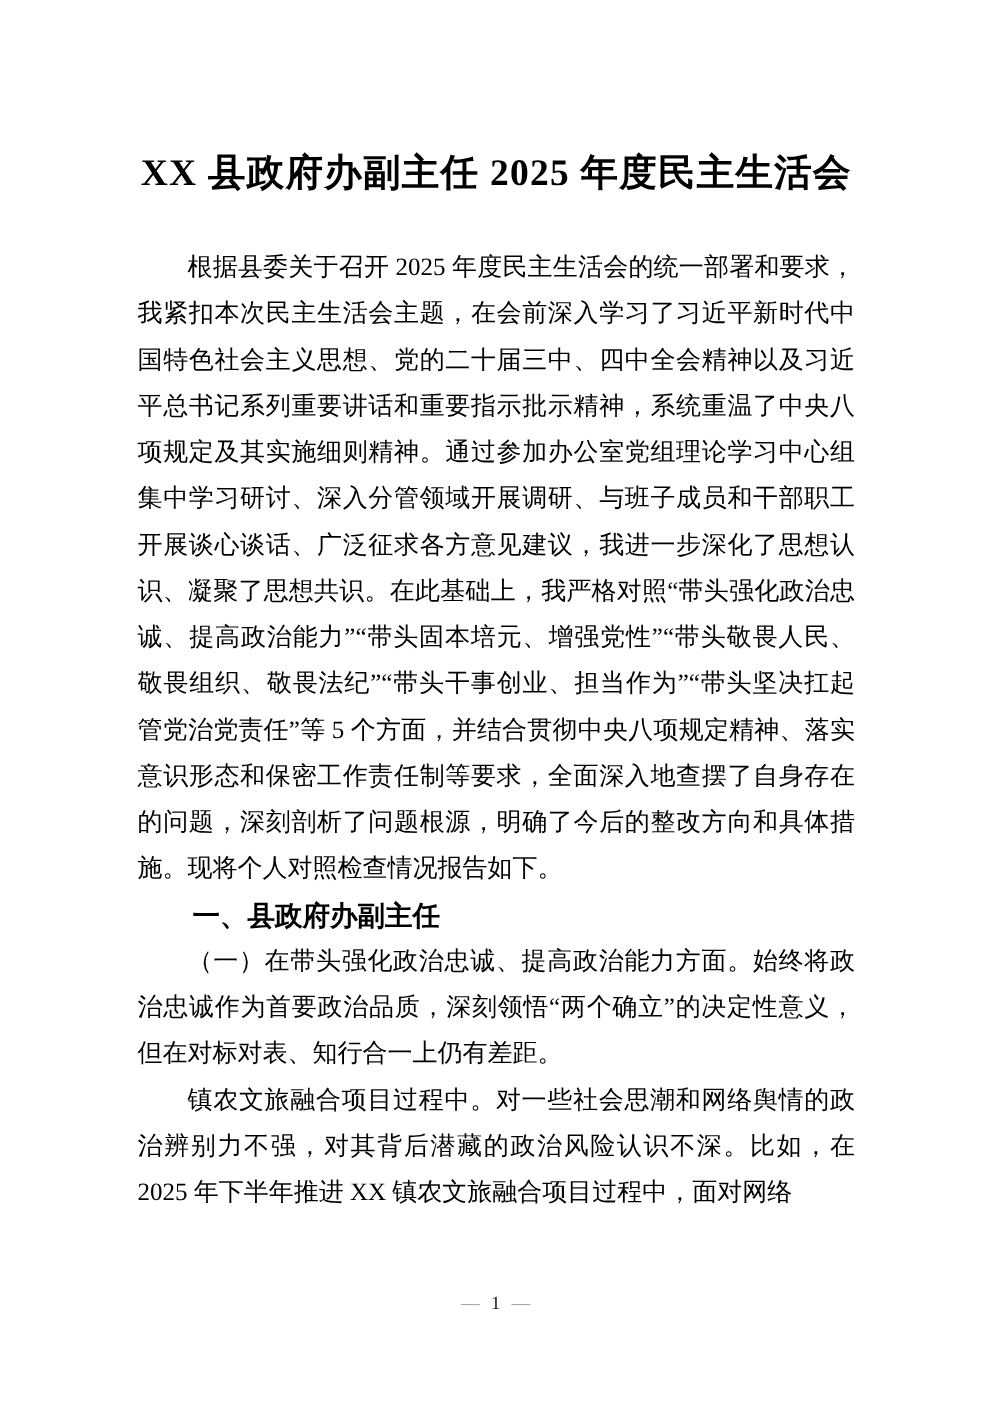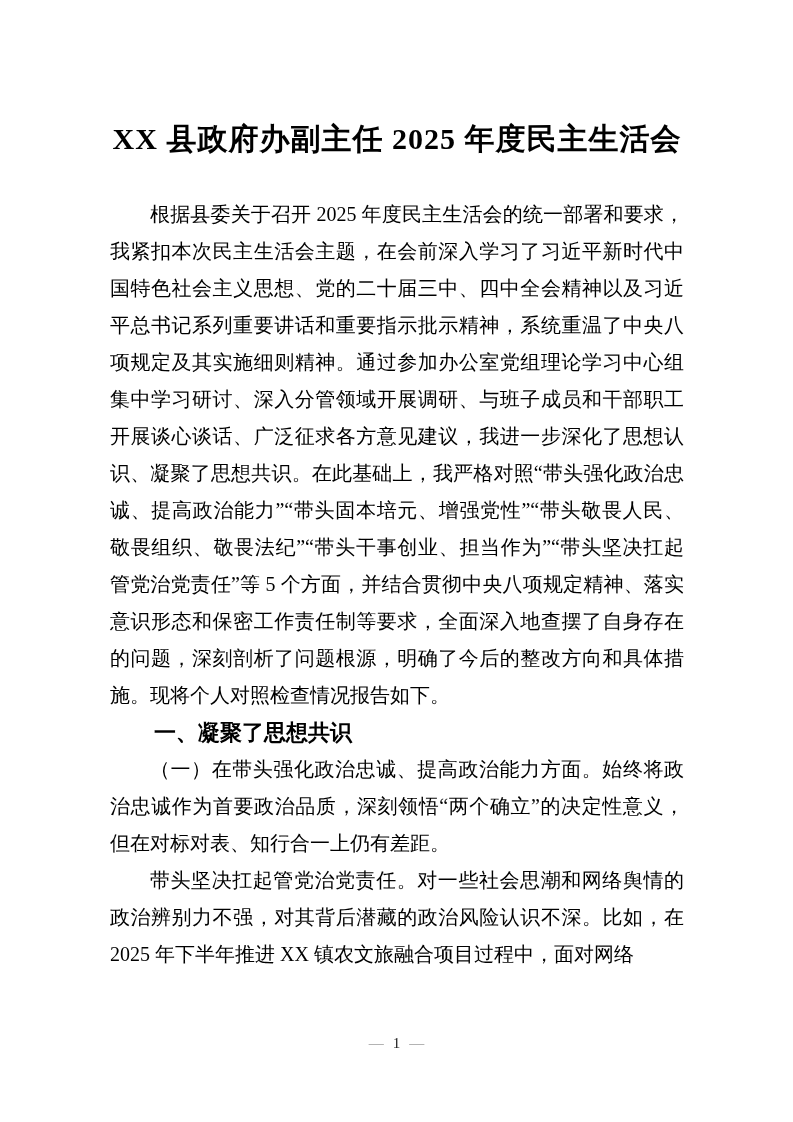--- a/index.html
+++ b/index.html
@@ -71,23 +71,23 @@
 <body>
 
 <div class="page">
 
   <h1 class="doc-title">
     <span class="title-line">XX 县政府办副主任 2025 年度民主生活会</span>
   </h1>
 
   <p class="body-para">根据县委关于召开 2025 年度民主生活会的统一部署和要求，我紧扣本次民主生活会主题，在会前深入学习了习近平新时代中国特色社会主义思想、党的二十届三中、四中全会精神以及习近平总书记系列重要讲话和重要指示批示精神，系统重温了中央八项规定及其实施细则精神。通过参加办公室党组理论学习中心组集中学习研讨、深入分管领域开展调研、与班子成员和干部职工开展谈心谈话、广泛征求各方意见建议，我进一步深化了思想认识、凝聚了思想共识。在此基础上，我严格对照“带头强化政治忠诚、提高政治能力”“带头固本培元、增强党性”“带头敬畏人民、敬畏组织、敬畏法纪”“带头干事创业、担当作为”“带头坚决扛起管党治党责任”等 5 个方面，并结合贯彻中央八项规定精神、落实意识形态和保密工作责任制等要求，全面深入地查摆了自身存在的问题，深刻剖析了问题根源，明确了今后的整改方向和具体措施。现将个人对照检查情况报告如下。</p>
 
-  <h2 class="section-heading">一、凝聚了思想共识</h2>
+  <h2 class="section-heading">一、县政府办副主任</h2>
 
   <p class="body-para"><span class="lead-bold">（一）在带头强化政治忠诚、提高政治能力方面。</span><span>始终将政治忠诚作为首要政治品质，深刻领悟“两个确立”的决定性意义，但在对标对表、知行合一上仍有差距。</span></p>
 
-  <p class="body-para"><span class="lead-bold">带头坚决扛起管党治党责任。</span><span>对一些社会思潮和网络舆情的政治辨别力不强，对其背后潜藏的政治风险认识不深。比如，在 2025 年下半年推进 XX 镇农文旅融合项目过程中，面对网络</span></p>
+  <p class="body-para"><span class="lead-bold">镇农文旅融合项目过程中。</span><span>对一些社会思潮和网络舆情的政治辨别力不强，对其背后潜藏的政治风险认识不深。比如，在 2025 年下半年推进 XX 镇农文旅融合项目过程中，面对网络</span></p>
 
   <div class="page-footer">
     <span class="footer-dash">—</span><span class="footer-num">1</span><span class="footer-dash">—</span>
   </div>
 
 </div>
 
 </body></html>

